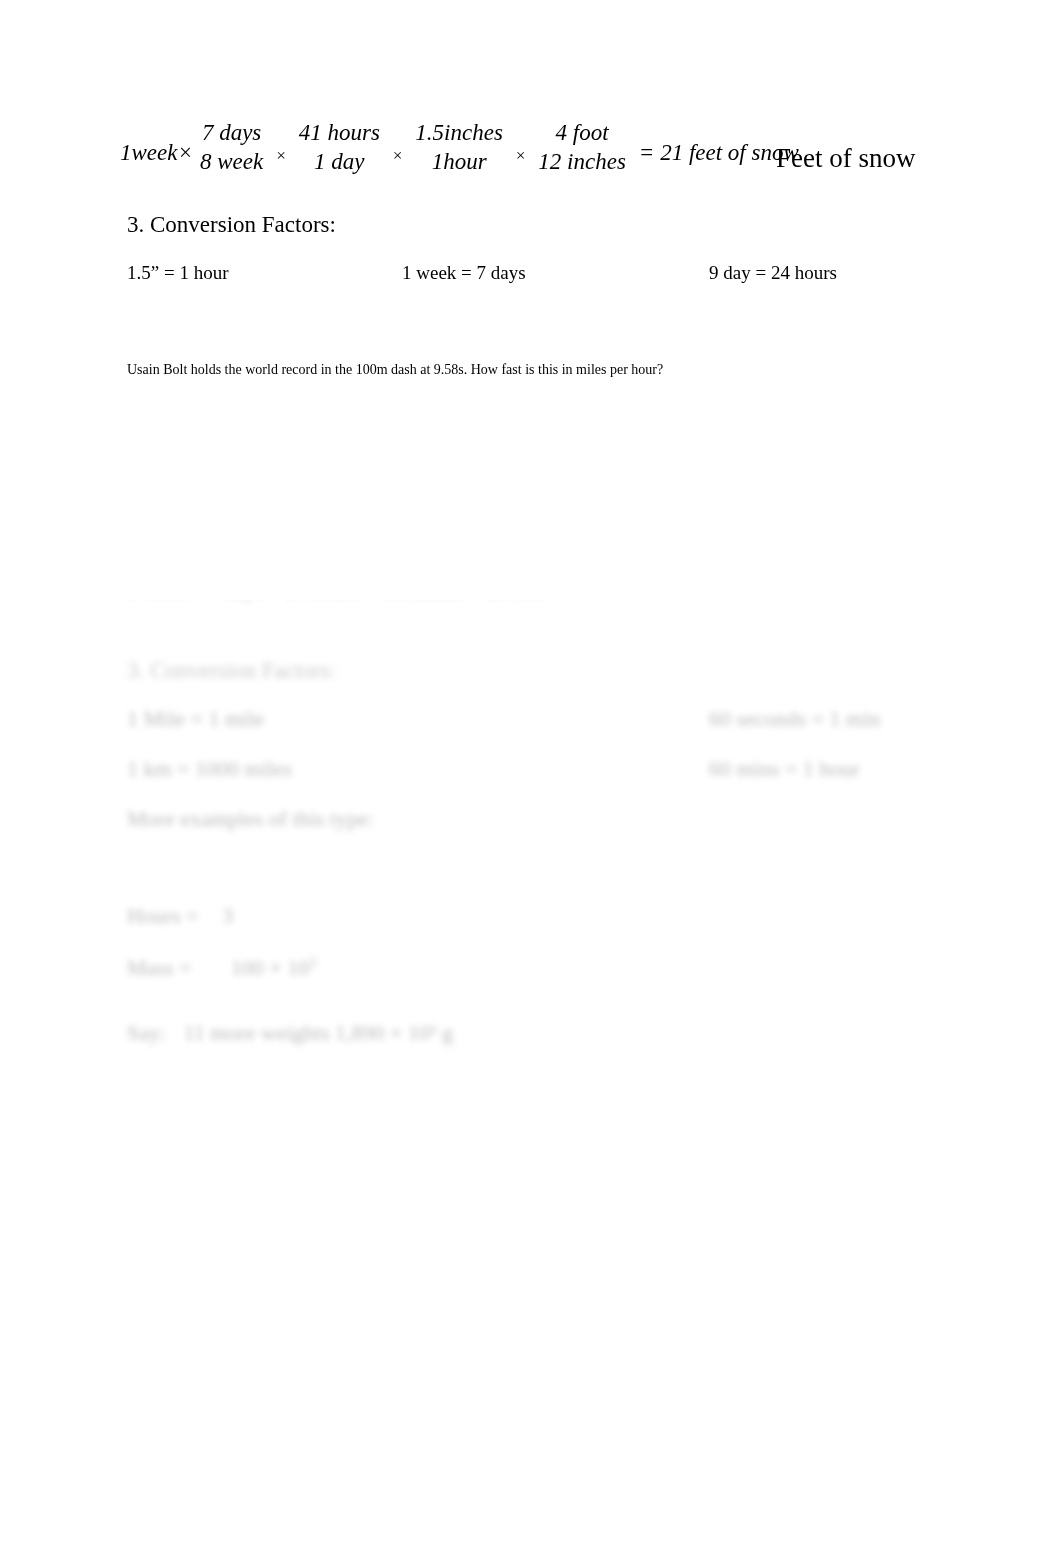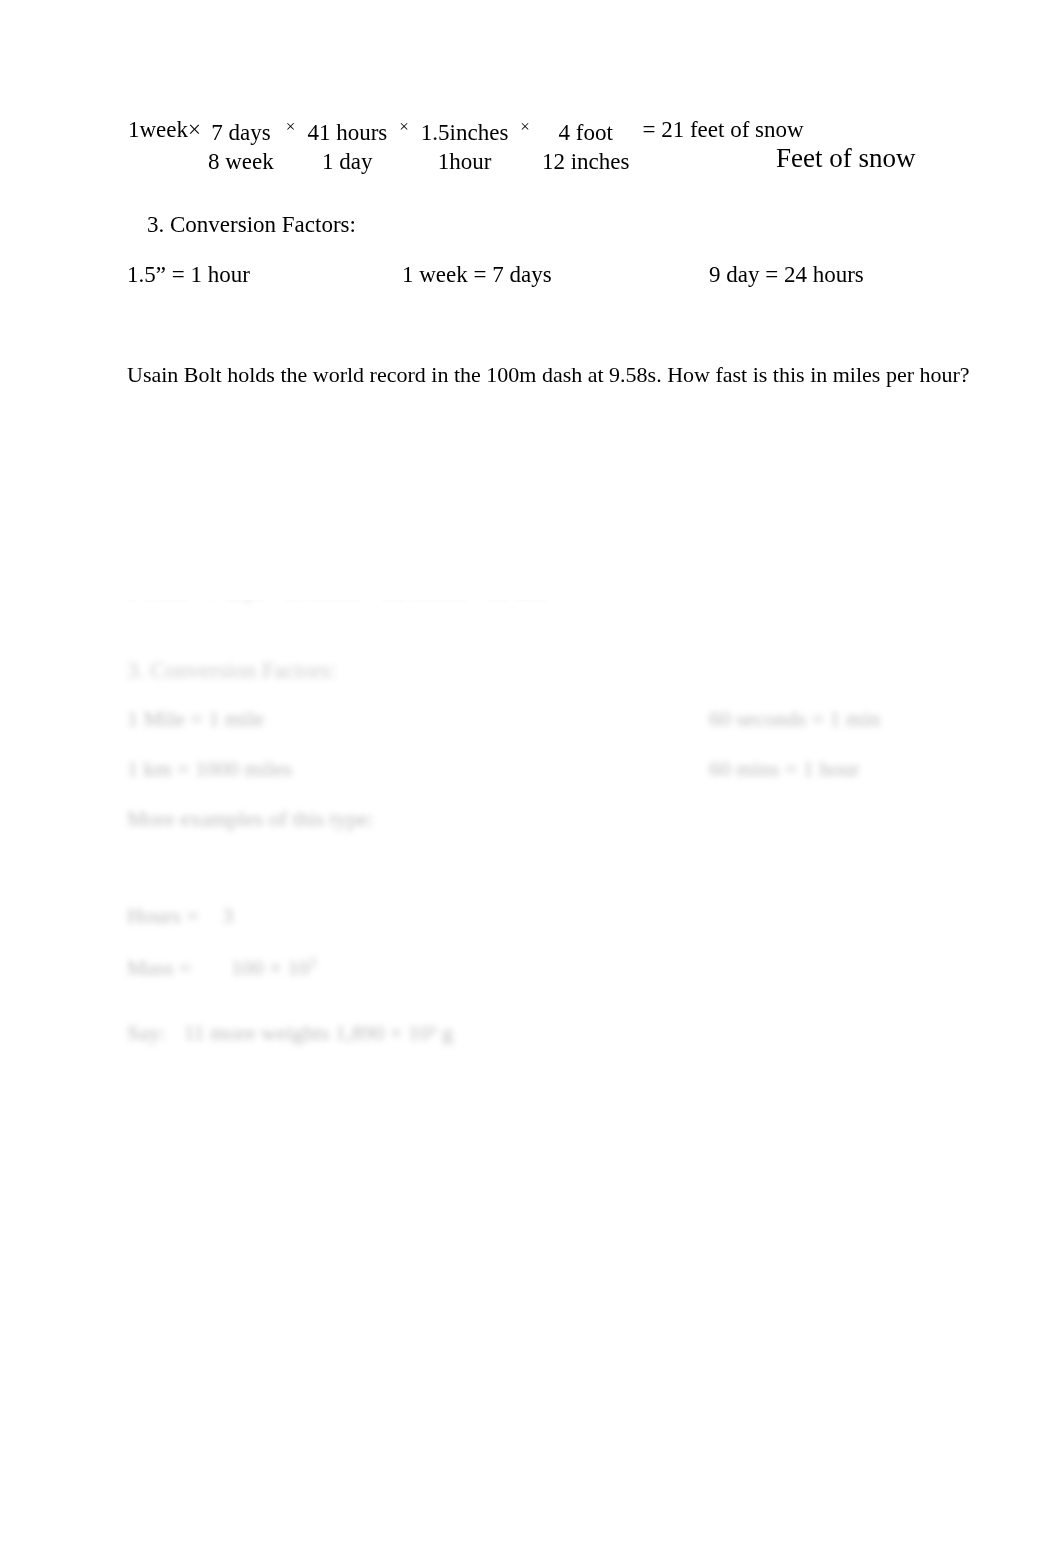--- a/index.html
+++ b/index.html
@@ -17,27 +17,28 @@
     position: relative;
     width: 1062px;
     height: 1561px;
     background: #ffffff;
     overflow: hidden;
   }
 
   
   .equation-row {
     position: absolute;
-    left: 128px;
+    left: 120px;
     top: 118px;
     display: flex;
-    align-items: flex-start;
+    align-items: flex-end;
     font-size: 23px;
     line-height: 1.05;
     white-space: nowrap;
+    font-style: italic;
   }
   .eq-term {
     display: inline-block;
     padding-bottom: 12px;
   }
   .eq-times {
     display: inline-block;
     font-size: 17px;
     padding: 0 5px;
     padding-bottom: 12px;
@@ -80,26 +81,26 @@
   .cf-row {
     position: absolute;
     left: 0;
     width: 1062px;
     font-size: 23px;
     height: 30px;
   }
   .cf-item {
     position: absolute;
     white-space: nowrap;
-    font-size: 23px;
+    font-size: 19px;
   }
   .prose {
     position: absolute;
     left: 127px;
-    font-size: 22px;
+    font-size: 14px;
     white-space: nowrap;
   }
 
   
   .ghost {
     position: absolute;
     white-space: nowrap;
     font-family: "Liberation Serif", "DejaVu Serif", serif;
     color: #7d7d7d;
   }
@@ -157,21 +158,21 @@
     <span class="frac">
       <span class="num">4 foot</span>
       <span class="den">12 inches</span>
     </span>
 
     <span class="eq-result">= 21 feet of snow</span>
   </div>
 
   <div class="eq-tail">Feet of snow</div>
 
-  <div class="heading" style="top:212px;margin-left:20px;">3. Conversion Factors:</div>
+  <div class="heading" style="top:212px;">3. Conversion Factors:</div>
 
   <div class="cf-row" style="top:262px;">
     <span class="cf-item" style="left:127px;">1.5” = 1 hour</span>
     <span class="cf-item" style="left:402px;">1 week = 7 days</span>
     <span class="cf-item" style="left:709px;">9 day = 24 hours</span>
   </div>
 
   <div class="prose" style="top:362px;">Usain Bolt holds the world record in the 100m dash at 9.58s. How fast is this in miles per hour?</div>
 
   <div class="ghost-clip" style="left:127px; top:600px; width:420px; height:16px;">

